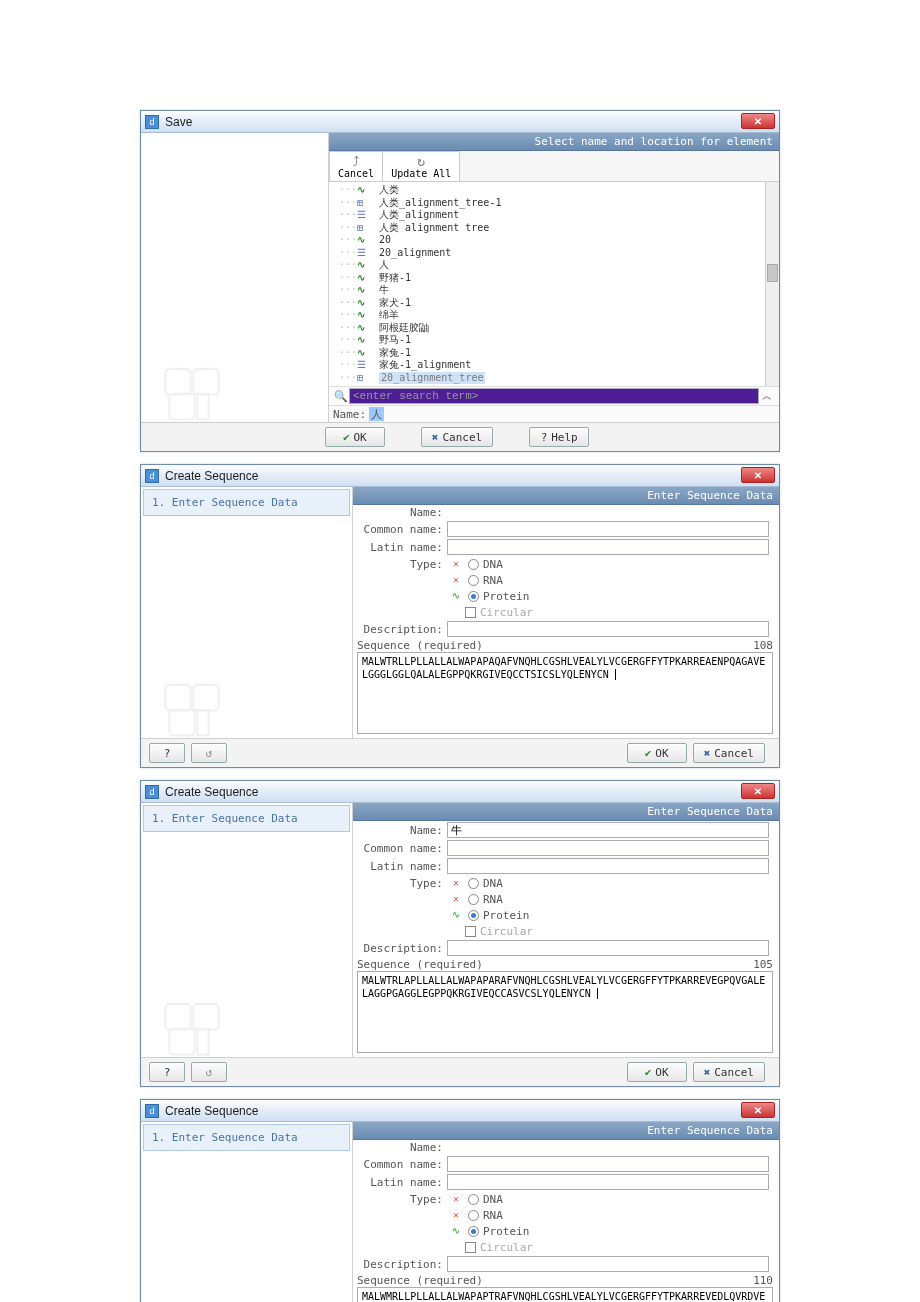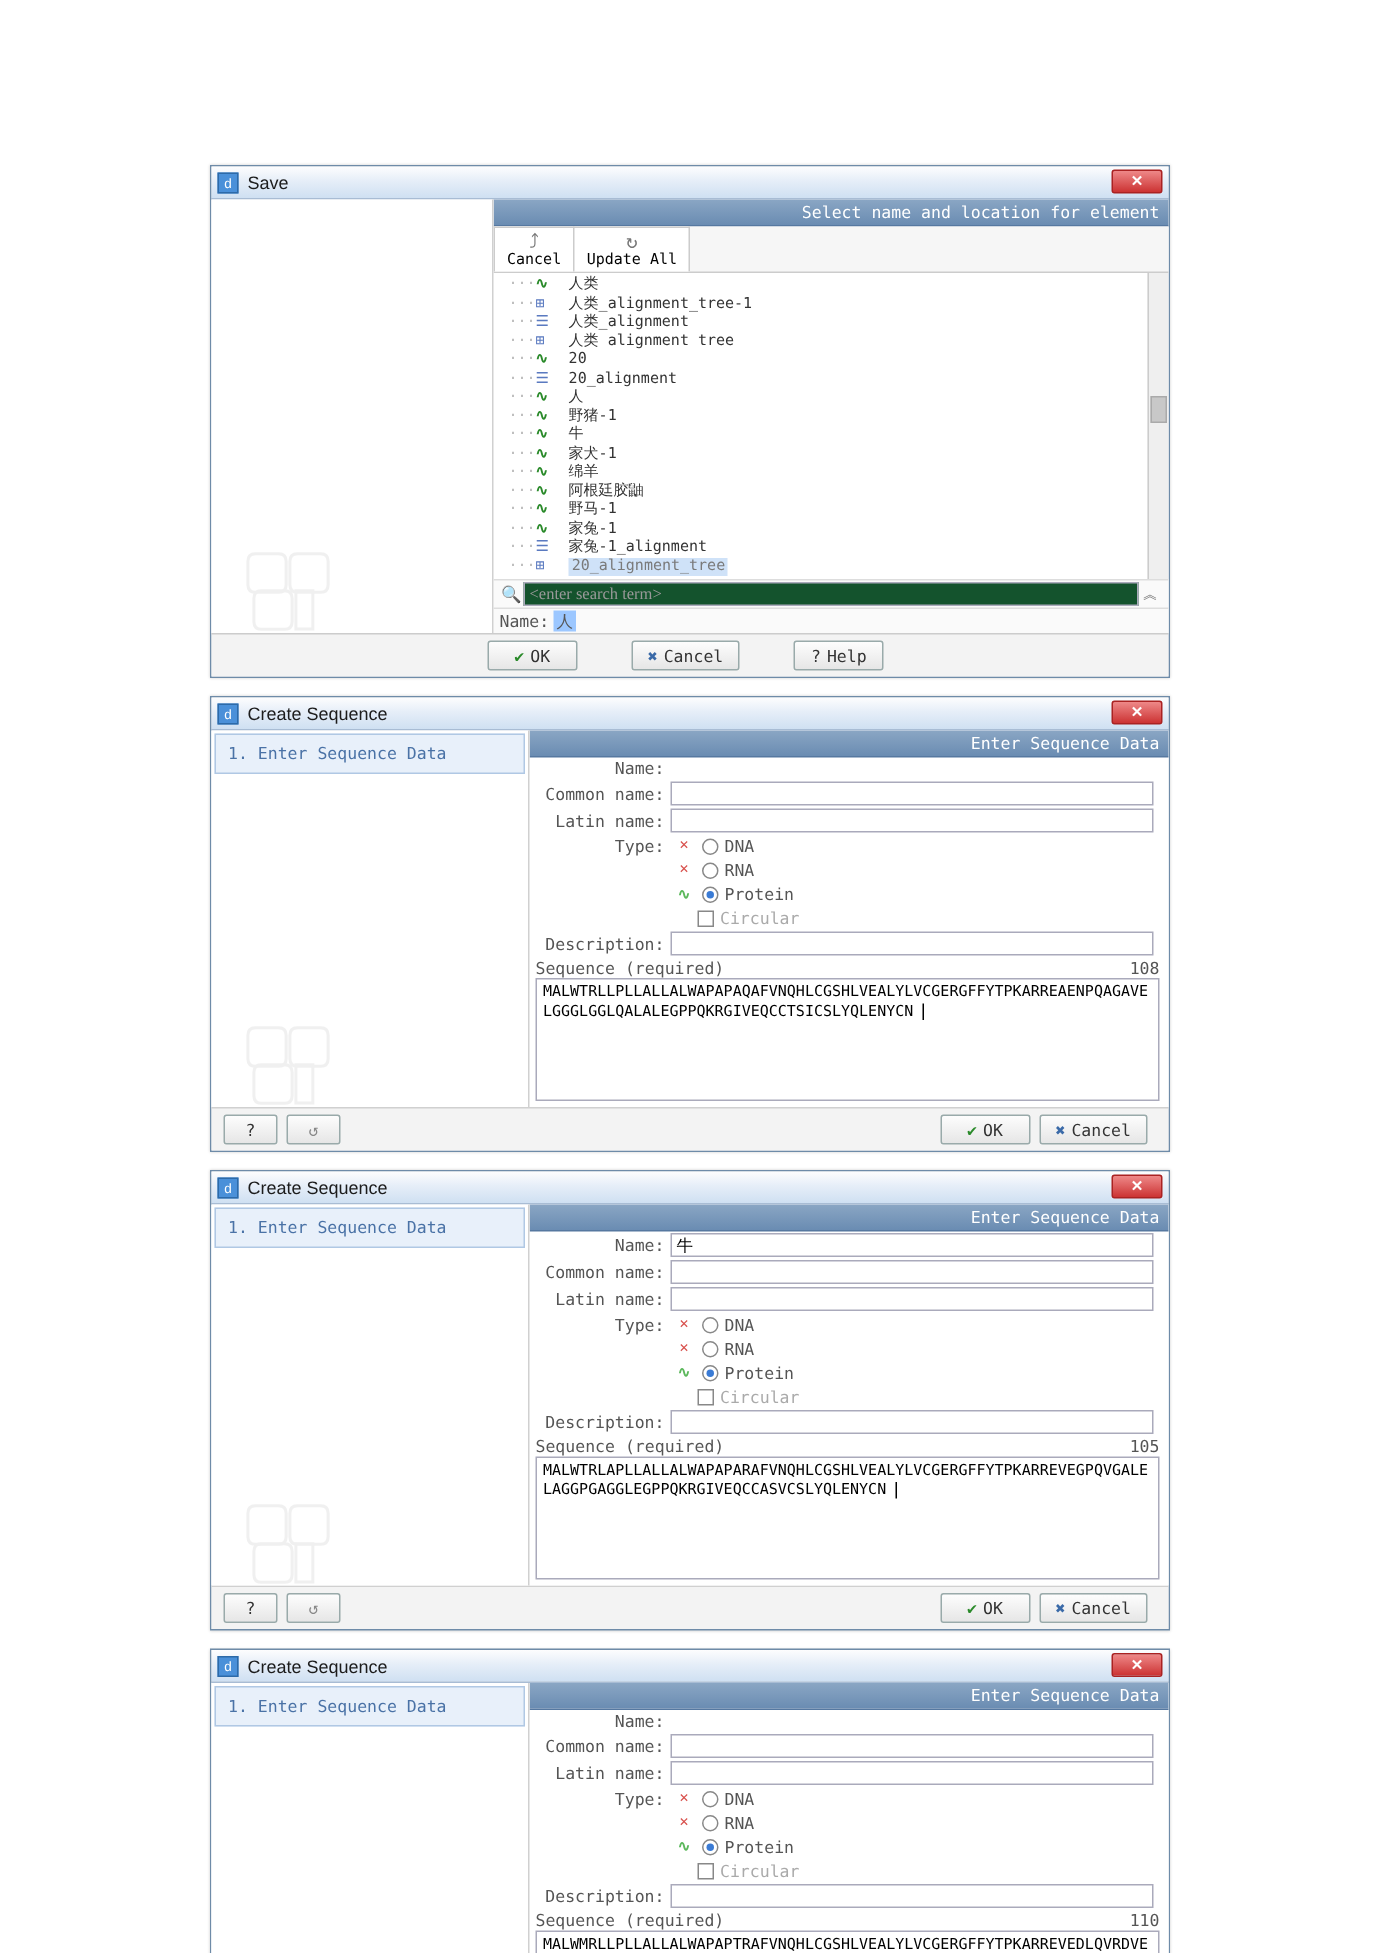--- a/index.html
+++ b/index.html
@@ -297,24 +297,24 @@
     background: #fafafa;
   }
   .search-row .mag {
     width: 16px; text-align: center;
     font-size: 11px;
   }
   .search-row input, .name-row-save input {
     flex: 1;
     border: 1px solid #aab;
     height: 16px;
-    font-family: Liberation Serif, serif;
+    font-family: Liberation Mono, monospace;
     font-size: 11px;
     padding: 0 3px;
-    background: #14532d;
+    background: #4c1d95;
   }
   .chev {
     width: 16px; text-align: center;
     font-size: 10px; color: #777;
   }
   .name-row-save .nlbl {
     width: 36px;
   }
   .name-row-save .highlight {
     background: #9cc7ff;

